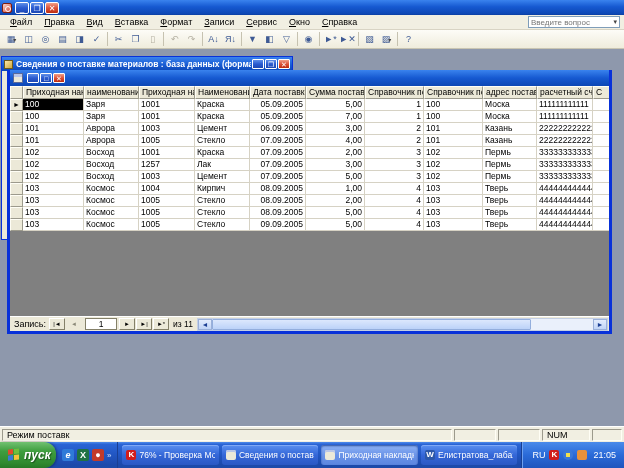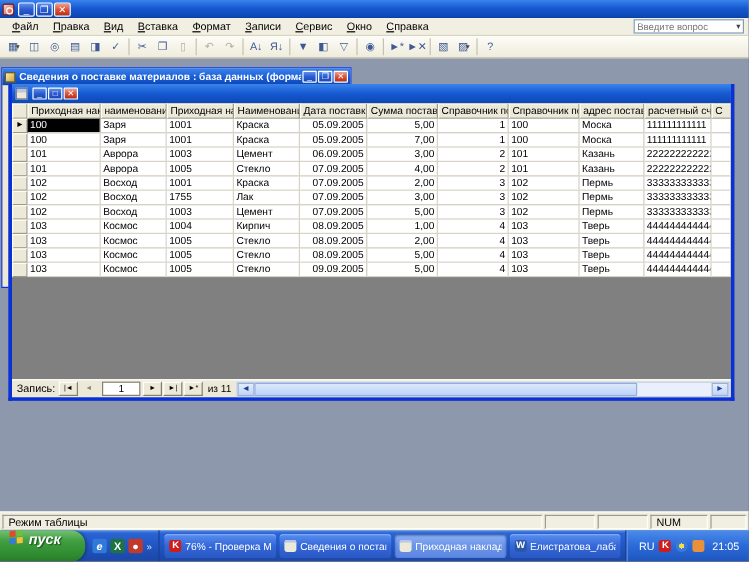--- a/index.html
+++ b/index.html
@@ -96,21 +96,21 @@
   
   .statusbar { height:16px; background:#f1efe2; border-top:1px solid #fff;
     display:flex; align-items:center; gap:2px; padding:1px 2px; font-size:9px; }
   .spanel { height:12px; border:1px solid; border-color:#9c9a8c #fffef5 #fffef5 #9c9a8c;
     padding:0 4px; line-height:11px; }
   .spanel.main { flex:1; }
 
   
   .taskbar { height:26px; display:flex; align-items:stretch;
     background:linear-gradient(180deg,#4f8ceb 0%,#2a64d5 9%,#2257c4 45%,#1c49ab 88%,#1d4ba8 100%); }
-  .startbtn { width:71px; display:flex; gap:4px; padding-left:8px;
+  .startbtn { width:56px; display:flex; align-items:center; gap:4px; padding-left:8px;
     background:linear-gradient(180deg,#71c171 0%,#3f9e3f 35%,#2f8a2f 80%,#267a26 100%);
     border-radius:0 12px 12px 0; box-shadow:1px 0 3px rgba(0,0,0,.4); }
   .startbtn .label { color:#fff; font-weight:bold; font-style:italic; font-size:12px; text-shadow:1px 1px 1px #1d521d; }
   .winflag { width:12px; height:12px; display:grid; grid-template-columns:5px 5px; grid-template-rows:5px 5px;
     gap:1px; transform:skewY(-6deg); }
   .winflag i:nth-child(1){background:#e24a2c;} .winflag i:nth-child(2){background:#6fbf3e;}
   .winflag i:nth-child(3){background:#3b78d8;} .winflag i:nth-child(4){background:#f5c13b;}
   .quick { display:flex; align-items:center; gap:3px; padding:0 6px; border-right:1px solid #1a3f93; }
   .qicon { width:12px; height:12px; border-radius:2px; font-size:9px; line-height:12px; text-align:center; color:#fff; font-weight:bold; }
   .qicon.ie { background:#2f7ad8; font-style:italic; }
@@ -341,21 +341,21 @@
               <span class="ds-cell r" style="flex-basis: 59px; width: 59px;">3</span>
               <span class="ds-cell " style="flex-basis: 59px; width: 59px;">102</span>
               <span class="ds-cell " style="flex-basis: 54px; width: 54px;">Пермь</span>
               <span class="ds-cell " style="flex-basis: 56px; width: 56px;">333333333333</span>
               <span class="ds-cell " style="flex-basis: 20px; width: 20px;"></span>
             </div>
             <div class="ds-row">
               <span class="ds-cell selcol" style="flex-basis: 13px; width: 13px;"></span>
               <span class="ds-cell " style="flex-basis: 61px; width: 61px;">102</span>
               <span class="ds-cell " style="flex-basis: 55px; width: 55px;">Восход</span>
-              <span class="ds-cell " style="flex-basis: 56px; width: 56px;">1755</span>
+              <span class="ds-cell " style="flex-basis: 56px; width: 56px;">1257</span>
               <span class="ds-cell " style="flex-basis: 55px; width: 55px;">Лак</span>
               <span class="ds-cell r" style="flex-basis: 56px; width: 56px;">07.09.2005</span>
               <span class="ds-cell r" style="flex-basis: 59px; width: 59px;">3,00</span>
               <span class="ds-cell r" style="flex-basis: 59px; width: 59px;">3</span>
               <span class="ds-cell " style="flex-basis: 59px; width: 59px;">102</span>
               <span class="ds-cell " style="flex-basis: 54px; width: 54px;">Пермь</span>
               <span class="ds-cell " style="flex-basis: 56px; width: 56px;">333333333333</span>
               <span class="ds-cell " style="flex-basis: 20px; width: 20px;"></span>
             </div>
             <div class="ds-row">
@@ -442,21 +442,21 @@
         <span class="hscroll">
           <span class="harrow">◄</span>
           <span class="hthumb"></span>
           <span class="harrow" style="margin-left:auto;">►</span>
         </span>
       </div>
     </div>
   </div>
 
   <div class="statusbar">
-    <span class="spanel main">Режим таблицы</span>
+    <span class="spanel main">Режим поставк</span>
     <span class="spanel" style="width:42px;"></span>
     <span class="spanel" style="width:42px;"></span>
     <span class="spanel" style="width:48px;">NUM</span>
     <span class="spanel" style="width:30px;"></span>
   </div>
 
   <div class="taskbar">
     <div class="startbtn">
       <span class="winflag">
           <i></i>

